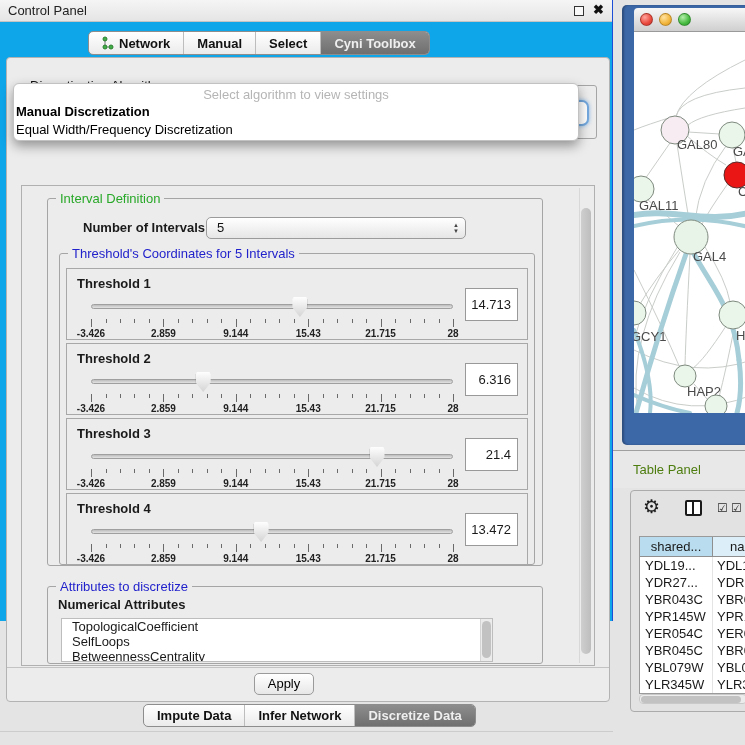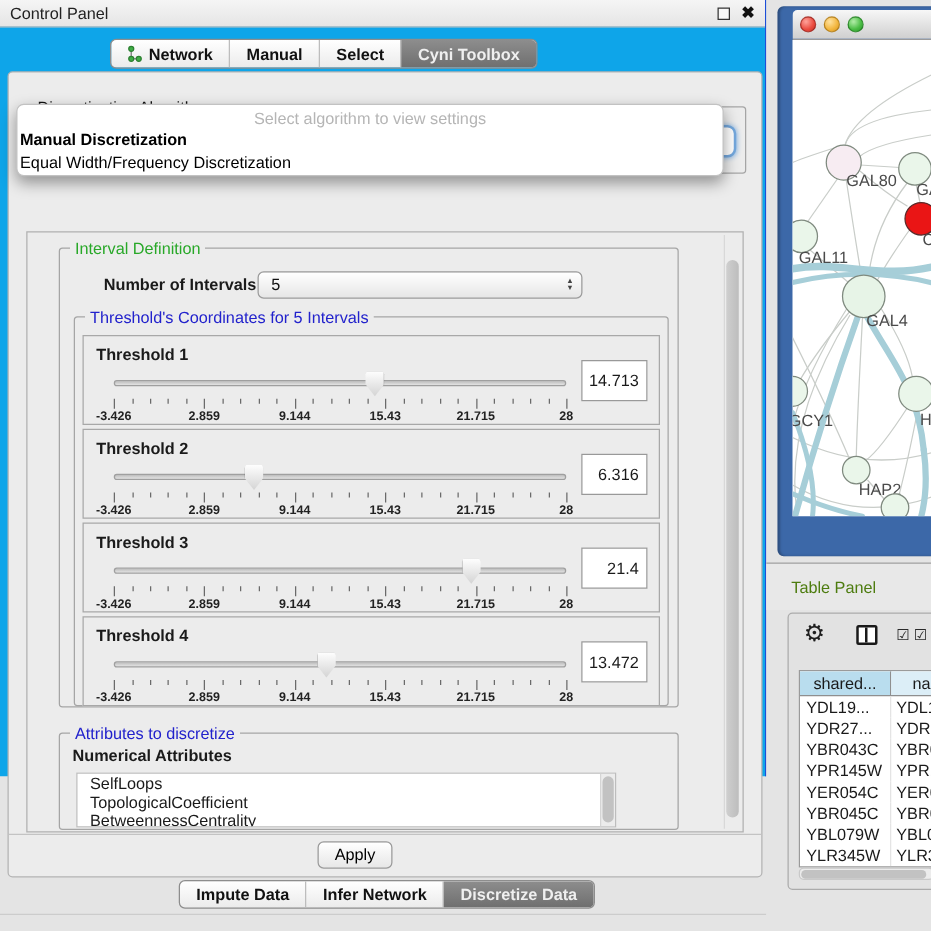--- a/index.html
+++ b/index.html
@@ -364,23 +364,23 @@
 
       <div class="gbox" style="left:25px; top:400px; width:496px; height:78px;">
         <span class="gtitle blue">Attributes to discretize</span>
         <div class="attr-sub">Numerical Attributes</div>
         <div class="attr-list">
 
           <div class="attr-scroll">
               <div class="attr-thumb"></div>
             </div>
 
+            <div class="attr-item">TopologicalCoefficient</div>
+
             <div class="attr-item">SelfLoops</div>
-
-            <div class="attr-item">TopologicalCoefficient</div>
 
             <div class="attr-item">BetweennessCentrality</div>
           </div>
       </div>
 
       <div class="vscroll">
         <div class="vscroll-thumb"></div>
       </div>
     </div>
 

